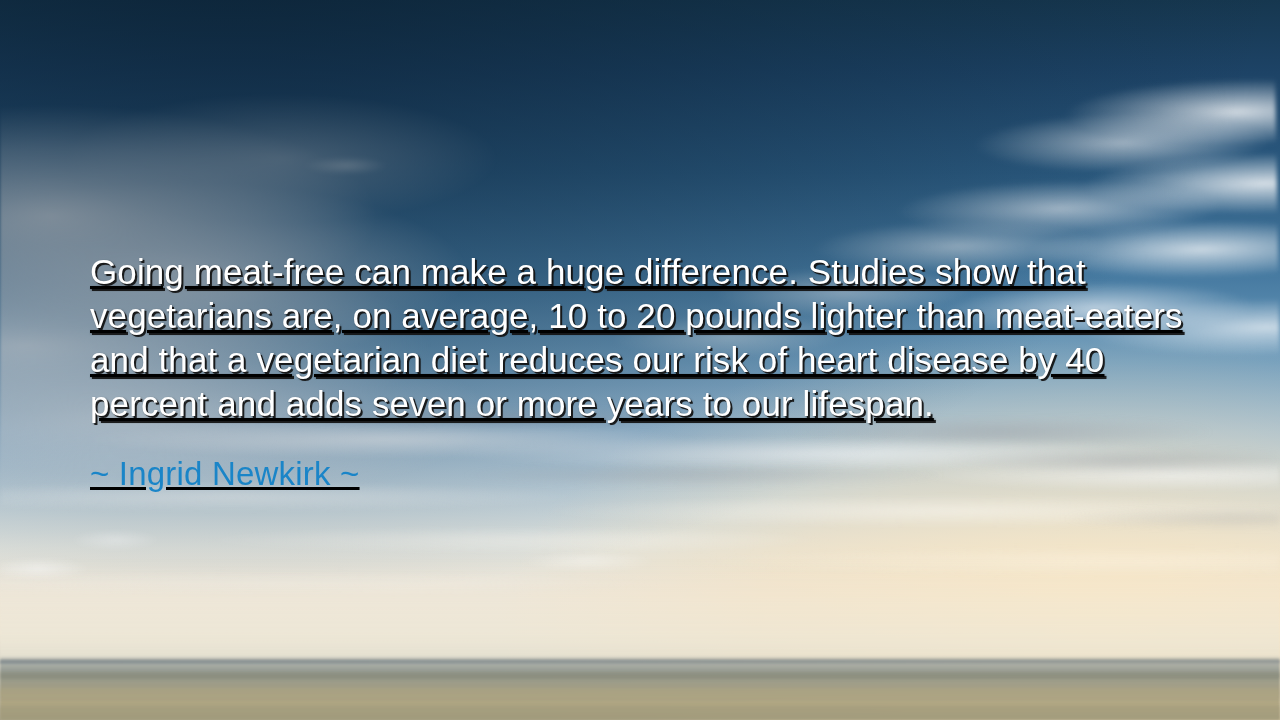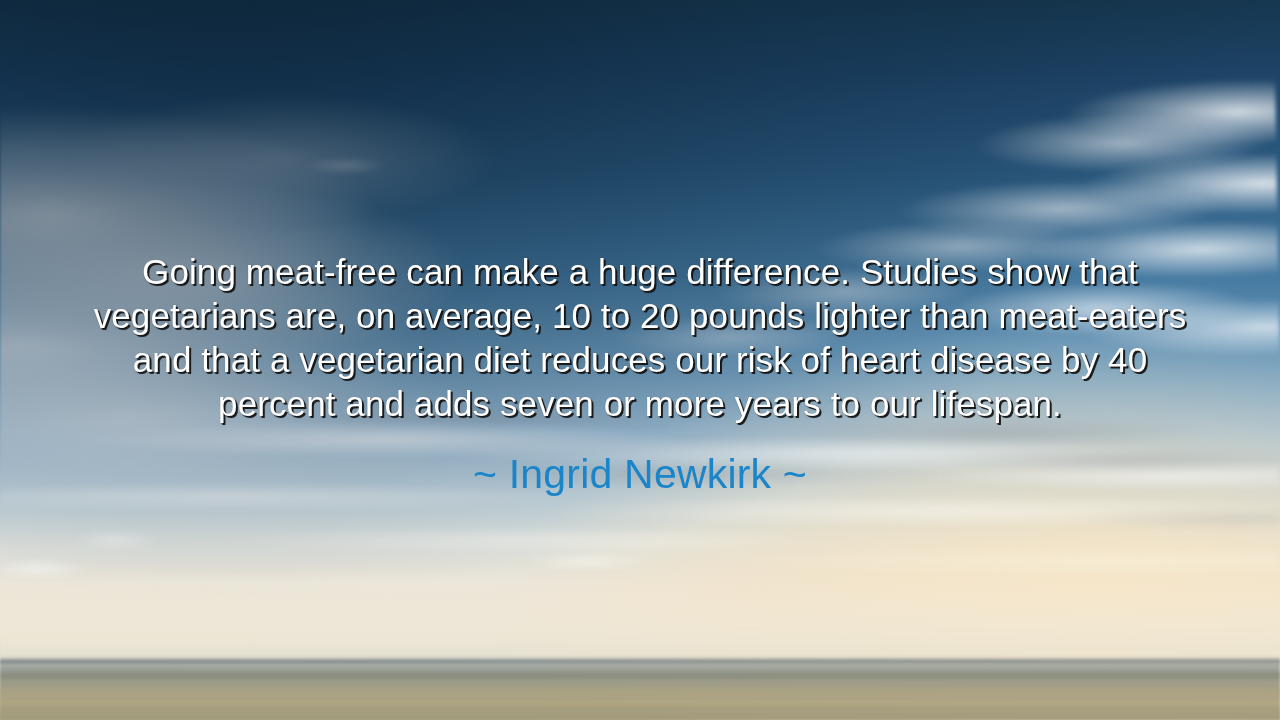--- a/index.html
+++ b/index.html
@@ -182,40 +182,41 @@
       rgba(196,190,172,0.18) 100%);
     filter: blur(1.2px);
   }
 
   
   .quote-block {
     position: absolute;
     left: 0;
     right: 0;
     top: 250px;
-    text-align: center;
+    text-align: left;
     padding: 0 90px;
     box-sizing: border-box;
+    text-decoration: underline;
   }
   .quote-text {
     margin: 0;
     color: #ffffff;
     font-size: 35px;
     line-height: 44px;
     font-weight: 400;
     letter-spacing: 0.1px;
     text-shadow:
       2px 2px 0 rgba(20, 20, 20, 0.92),
       1px 1px 2px rgba(0, 0, 0, 0.55);
   }
   .attribution {
     margin: 0;
     padding-top: 28px;
     color: #1a85c8;
-    font-size: 41px;
+    font-size: 33px;
     line-height: 40px;
     font-weight: 400;
     letter-spacing: 0.2px;
   }
 </style>
 </head>
 <body>
 
 <div id="stage">
 

